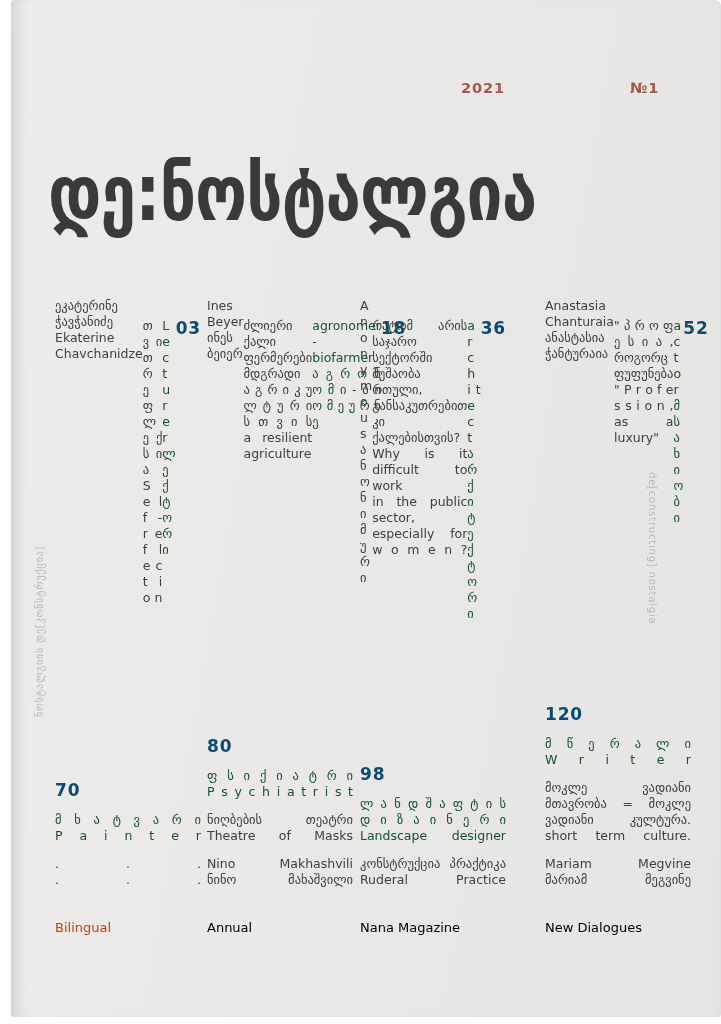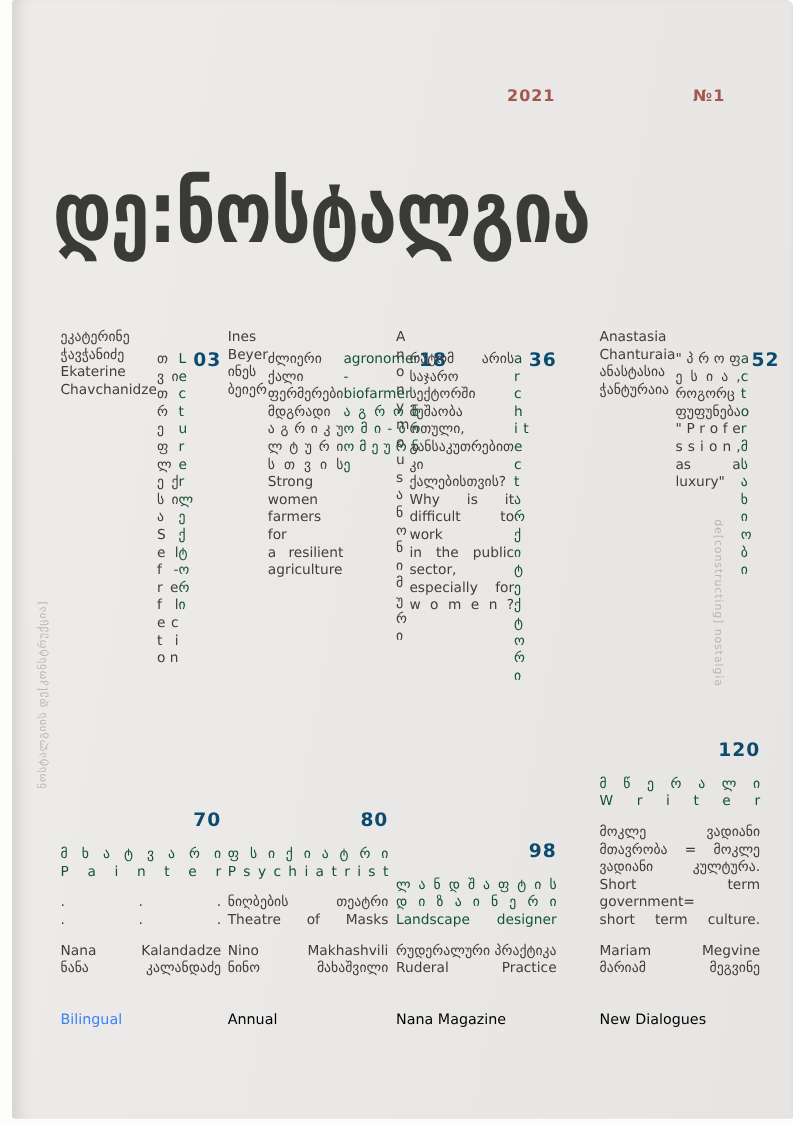--- a/index.html
+++ b/index.html
@@ -28,29 +28,29 @@
   .colt { position:absolute; top:298px; width:146px; display:flex; flex-direction:row; }
   .colb { position:absolute; top:686px; height:202px; width:146px; display:flex;
           flex-direction:column; justify-content:flex-end; }
   .c1 { left:55px; } .c2 { left:207px; } .c3 { left:360px; } .c4 { left:529px;margin-left:16px; }
   .colt > * + * { margin-top:20px; }
   .colb > * + * { margin-top:12px; }
   .ln { font-size:12.5px; line-height:16px; color:#3f3e3c;
         text-align:justify; text-align-last:justify; -moz-text-align-last:justify; }
   .gray .ln, .ln.gray { color:#14532d; }
   .pg  { font-size:17px; font-weight:bold; color:#0c4a6e; letter-spacing:0.05em; }
-  .pgb { text-align:right; }
+  .pgb { }
   
   .vside { position:absolute; font-size:10px; color:#b9b8b5; letter-spacing:0.08em;
            writing-mode:vertical-rl; white-space:nowrap; }
   .vleft  { left:34px; top:512px; height:205px; transform:rotate(180deg); }
   .vright { left:647px; top:472px; height:165px; }
   
   .footer-item { position:absolute; top:920px; font-size:13px; color:#000000; }
-  .footer-item.accent { color:#3b82f6; }
+  .footer-item.accent { color:#c2410c; }
 </style>
 </head>
 <body>
 
 <div class="sheet">
   <div class="cover"></div>
 
   <div class="issue-meta meta-year">2021</div>
   <div class="issue-meta meta-no">№1</div>
 
@@ -77,21 +77,20 @@
 
   <div class="colt c2">
     <div>
       <div class="ln">Ines Beyer</div>
       <div class="ln">ინეს ბეიერ</div>
     </div>
     <div>
       <div class="ln">ძლიერი ქალი</div>
       <div class="ln">ფერმერები მდგრადი</div>
       <div class="ln">ა გ რ ი კ უ ლ ტ უ რ ი ს თ ვ ი ს</div>
-      <div class="ln">Strong women farmers for</div>
       <div class="ln">a resilient agriculture</div>
     </div>
     <div class="gray">
       <div class="ln">agronomer - biofarmer</div>
       <div class="ln">ა გ რ ო ნ ო მ ი - ბ ი ო მ ე უ რ ნ ე</div>
     </div>
     <div class="pg">18</div>
   </div>
 
   <div class="colt c3">
@@ -137,24 +136,20 @@
   <div class="colb c1">
     <div class="pg pgb">70</div>
     <div class="gray">
       <div class="ln">მ ხ ა ტ ვ ა რ ი</div>
       <div class="ln">P a i n t e r</div>
     </div>
     <div>
       <div class="ln">. . .</div>
       <div class="ln">. . .</div>
     </div>
-    <div>
-      <div class="ln">Nana Kalandadze</div>
-      <div class="ln">ნანა კალანდაძე</div>
-    </div>
   </div>
 
   <div class="colb c2">
     <div class="pg pgb">80</div>
     <div class="gray">
       <div class="ln">ფ ს ი ქ ი ა ტ რ ი</div>
       <div class="ln">P s y c h i a t r i s t</div>
     </div>
     <div>
       <div class="ln">ნიღბების თეატრი</div>
@@ -167,36 +162,35 @@
   </div>
 
   <div class="colb c3">
     <div class="pg pgb">98</div>
     <div class="gray">
       <div class="ln">ლ ა ნ დ შ ა ფ ტ ი ს</div>
       <div class="ln">დ ი ზ ა ი ნ ე რ ი</div>
       <div class="ln">Landscape designer</div>
     </div>
     <div>
-      <div class="ln">რუდერალური პრაქტიკა</div>
+      <div class="ln">კონსტრუქცია პრაქტიკა</div>
       <div class="ln">Ruderal Practice</div>
     </div>
   </div>
 
   <div class="colb c4">
     <div class="pg pgb">120</div>
     <div class="gray">
       <div class="ln">მ წ ე რ ა ლ ი</div>
       <div class="ln">W r i t e r</div>
     </div>
     <div>
       <div class="ln">მოკლე ვადიანი</div>
       <div class="ln">მთავრობა = მოკლე</div>
       <div class="ln">ვადიანი კულტურა.</div>
-      <div class="ln">Short term government=</div>
       <div class="ln">short term culture.</div>
     </div>
     <div>
       <div class="ln">Mariam Megvine</div>
       <div class="ln">მარიამ მეგვინე</div>
     </div>
   </div>
 
   <div class="footer-item accent c1">Bilingual</div>
   <div class="footer-item c2">Annual</div>

